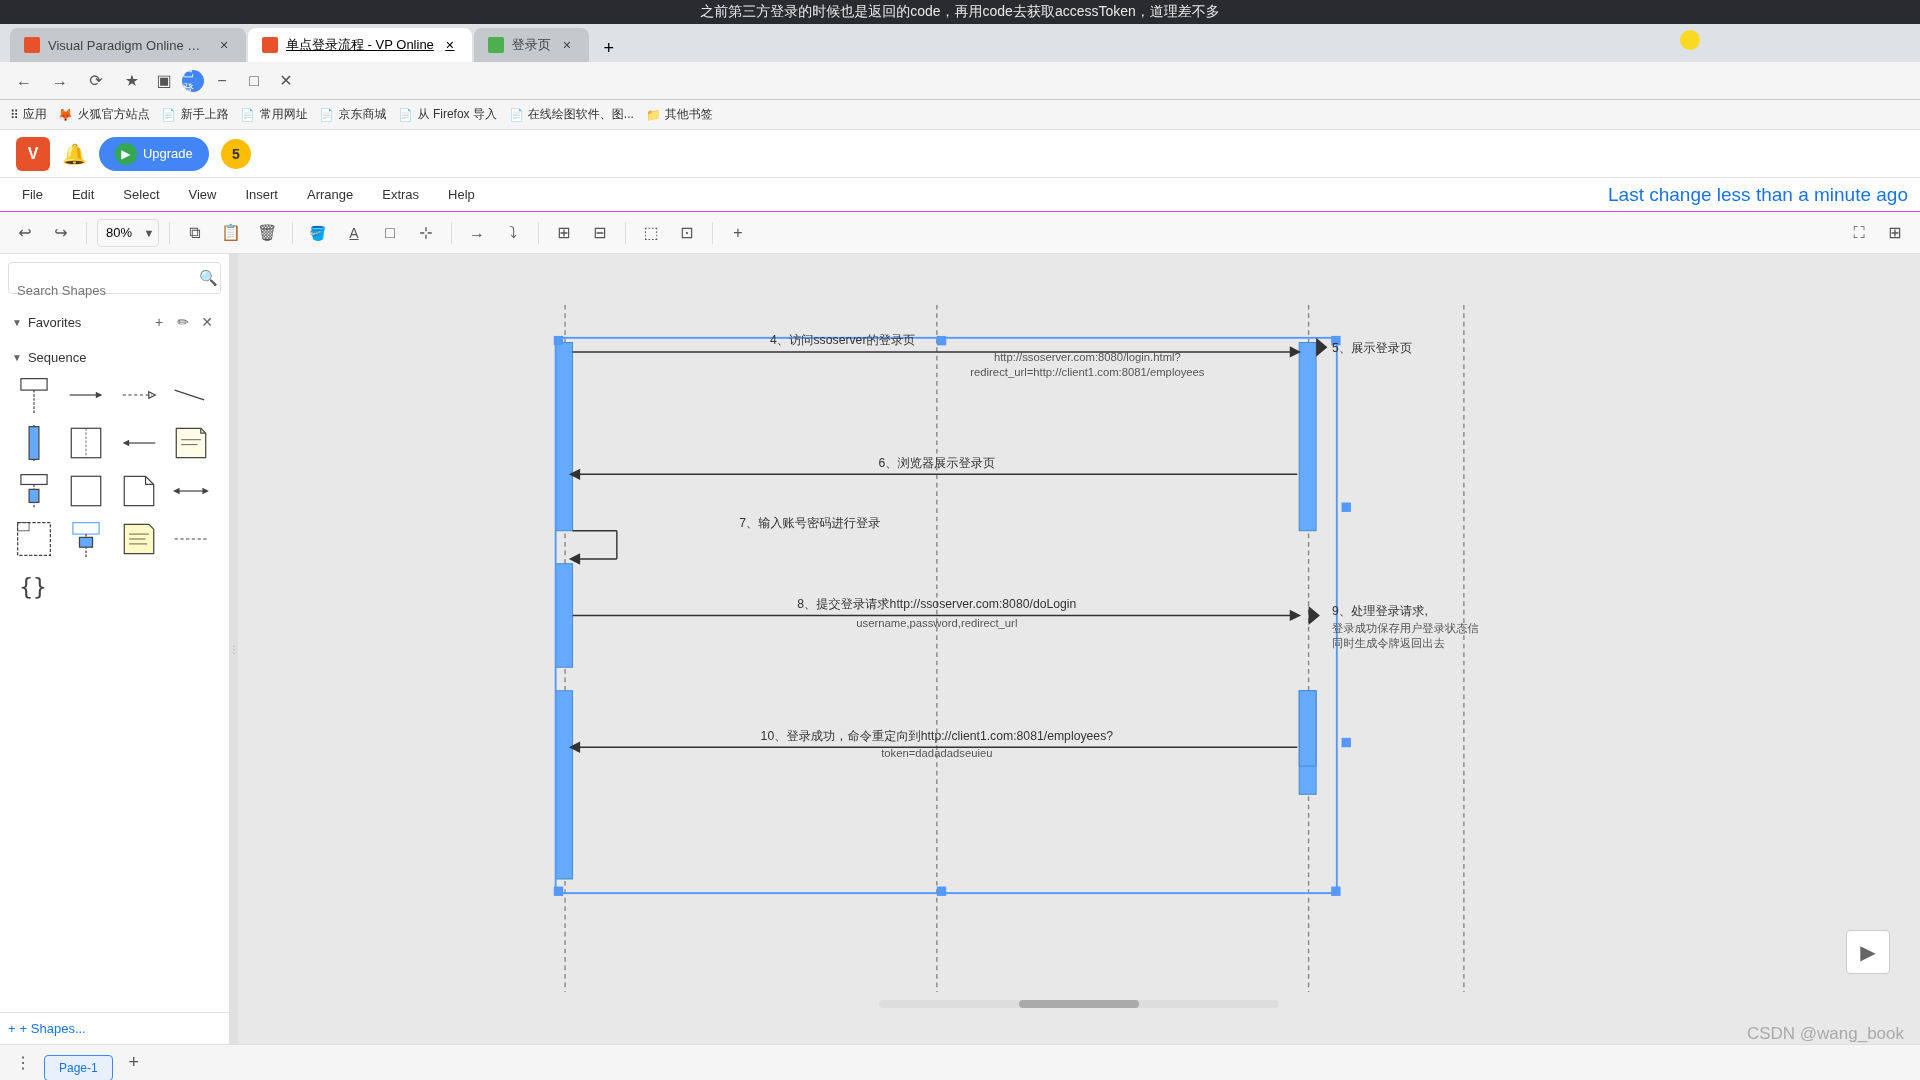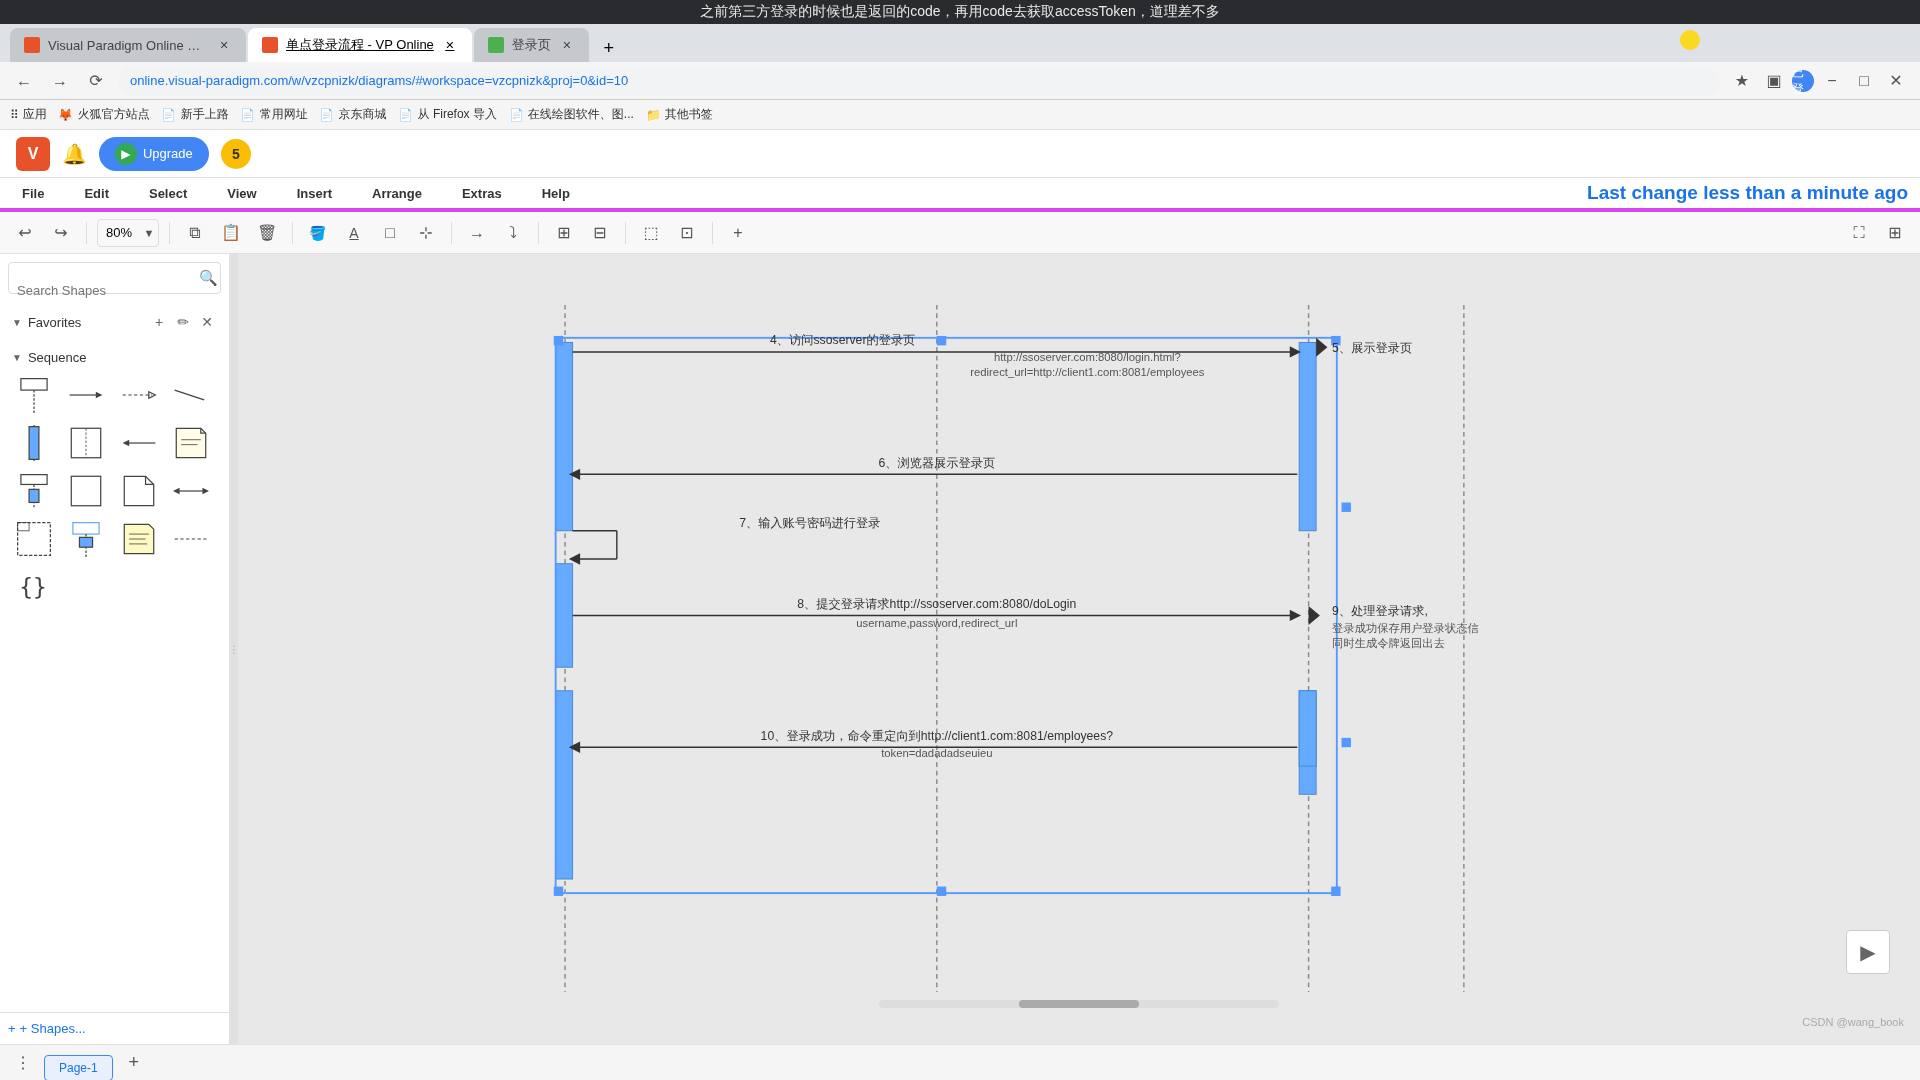--- a/index.html
+++ b/index.html
@@ -29,21 +29,21 @@
     .app-header { height: 48px; background: #fff; border-bottom: 1px solid #e0e0e0; display: flex; align-items: center; padding: 0 16px; gap: 12px; }
     .app-logo { width: 36px; height: 36px; background: #e8522a; border-radius: 6px; display: flex; align-items: center; justify-content: center; color: white; font-weight: bold; font-size: 18px; }
     .app-title { font-size: 18px; font-weight: 500; color: #333; flex: 1; }
     .header-right { display: flex; align-items: center; gap: 12px; }
     .notif-icon { font-size: 20px; color: #555; cursor: pointer; }
     .upgrade-btn { background: #4285f4; color: white; border: none; border-radius: 20px; padding: 6px 16px; font-size: 13px; cursor: pointer; display: flex; align-items: center; gap: 6px; }
     .upgrade-icon { width: 22px; height: 22px; background: #34a853; border-radius: 50%; display: flex; align-items: center; justify-content: center; font-size: 12px; color: white; }
     .user-avatar { width: 30px; height: 30px; background: #fbbc04; border-radius: 50%; display: flex; align-items: center; justify-content: center; color: #333; font-weight: bold; font-size: 14px; }
 
     
-    .menu-bar { height: 34px; background: #fff; border-bottom: 4px solid #d946ef; display: flex; align-items: center; padding: 0 12px; gap: 20px; font-weight: bold; }
+    .menu-bar { height: 34px; background: #fff; border-bottom: 1px solid #d946ef; display: flex; align-items: center; padding: 0 12px; gap: 9px; }
     .menu-item { padding: 4px 10px; cursor: pointer; font-size: 13px; color: #333; border-radius: 4px; }
     .menu-separator { flex: 1; }
     .last-change { font-size: 19px; color: #1a73e8; cursor: pointer; text-decoration: none; }
 
     
     .toolbar { height: 42px; background: #f8f8f8; border-bottom: 1px solid #e0e0e0; display: flex; align-items: center; padding: 0 10px; gap: 6px; }
     .toolbar-btn { width: 30px; height: 28px; display: flex; align-items: center; justify-content: center; border-radius: 4px; cursor: pointer; font-size: 16px; color: #555; }
     .toolbar-separator { width: 1px; height: 22px; background: #ddd; margin: 0 4px; }
     .zoom-control { display: flex; align-items: center; border: 1px solid #ddd; border-radius: 4px; height: 28px; overflow: hidden; }
     .zoom-value { padding: 0 8px; font-size: 13px; cursor: pointer; }
@@ -80,21 +80,21 @@
 
     
     .page-tabs { height: 36px; background: #f5f5f5; border-top: 1px solid #e0e0e0; display: flex; align-items: center; padding: 0 10px; gap: 8px; }
     .page-tab { height: 26px; padding: 0 14px; border: 1px solid #ccc; border-radius: 4px; background: #fff; display: flex; align-items: center; font-size: 12px; cursor: pointer; }
     .page-tab.active { background: #e8f0fe; border-color: #4285f4; color: #1a73e8; margin-top: 10px; }
     .page-add-btn { width: 26px; height: 26px; display: flex; align-items: center; justify-content: center; cursor: pointer; font-size: 18px; color: #555; }
     .page-options-btn { width: 26px; height: 26px; display: flex; align-items: center; justify-content: center; cursor: pointer; font-size: 16px; color: #555; }
 
     .collapse-handle { width: 8px; background: #e0e0e0; cursor: col-resize; display: flex; align-items: center; justify-content: center; color: #aaa; font-size: 10px; }
 
-    .watermark { position: absolute; bottom: 16px; right: 16px; font-size: 11px; color: #aaa; }
+    .watermark { position: absolute; bottom: 0; right: 16px; font-size: 17px; color: #aaa; }
 
     .cursor-indicator { position: absolute; top: 30px; right: 220px; z-index: 100; }
     .cursor-dot { width: 20px; height: 20px; background: #ffd700; border-radius: 50%; opacity: 0.85; }
 
     .top-banner { background: #292b2e; color: #e8e8e8; font-size: 14px; text-align: center; height: 24px; display: flex; align-items: center; justify-content: center; }
   </style>
 </head>
 <body>
 
 <div class="top-banner">
@@ -121,23 +121,20 @@
 
   <div class="cursor-indicator">
     <div class="cursor-dot"></div>
   </div>
 </div>
 
 <div class="address-bar-row" style="background:#f5f5f5; height:38px; display:flex; align-items:center; padding:0 10px; gap:8px; border-bottom:1px solid #ccc;">
   <div class="nav-btn">←</div>
   <div class="nav-btn">→</div>
   <div class="nav-btn">⟳</div>
-  <div class="address-bar">
-    <span>online.visual-paradigm.com/w/vzcpnizk/diagrams/#workspace=vzcpnizk&amp;proj=0&amp;id=10</span>
-  </div>
   <div class="browser-actions">
     <div class="nav-btn">★</div>
     <div class="nav-btn">▣</div>
     <div style="width:22px;height:22px;border-radius:50%;background:#4285f4;display:flex;align-items:center;justify-content:center;color:white;font-size:12px;cursor:pointer;">已登</div>
     <div class="nav-btn">−</div>
     <div class="nav-btn">□</div>
     <div class="nav-btn">✕</div>
   </div>
 </div>
 

